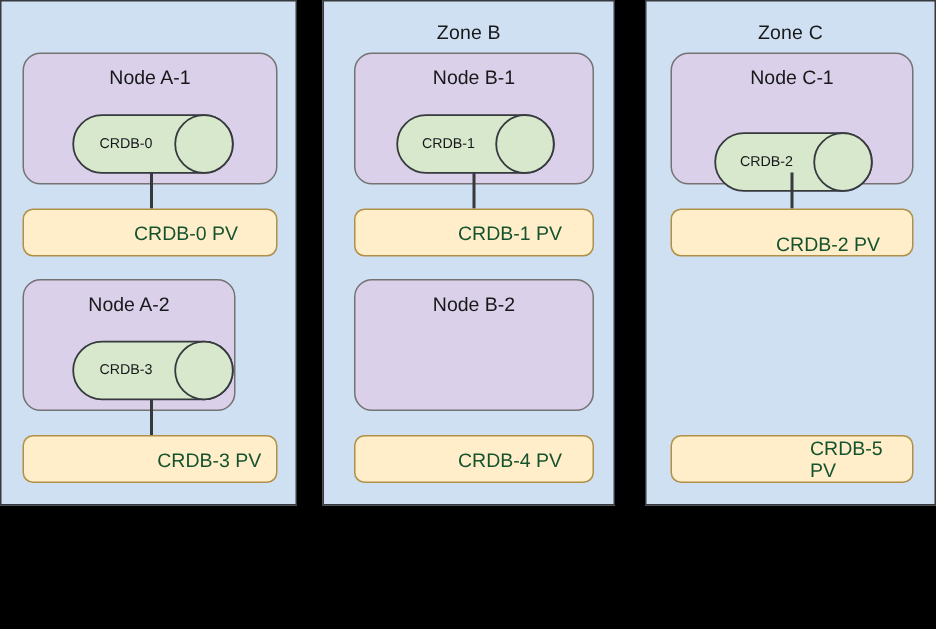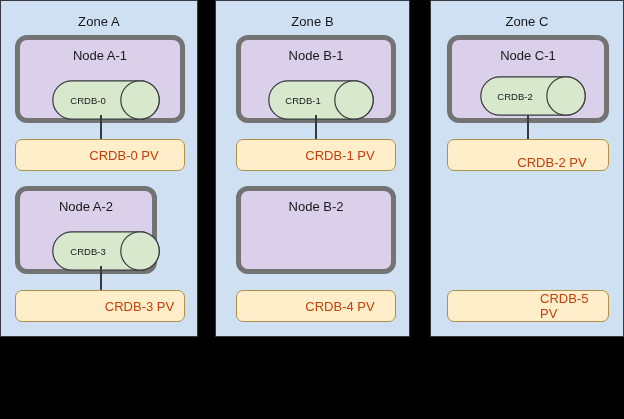--- a/index.html
+++ b/index.html
@@ -31,21 +31,21 @@
     text-align: center;
     font-size: 13px;
     color: #17181a;
     letter-spacing: 0.1px;
   }
 
   
   .node {
     position: absolute;
     background: #dbd0e9;
-    border: 5px solid #737373;
+    border: 1px solid #737373;
     border-radius: 12px;
     box-sizing: border-box;
   }
   .node-title {
     position: absolute;
     left: 0;
     right: 0;
     top: 8px;
     text-align: center;
     font-size: 13px;
@@ -78,39 +78,38 @@
     background: #ffeec9;
     border: 1px solid #b09046;
     border-radius: 7px;
     box-sizing: border-box;
     display: flex;
     align-items: center;
     justify-content: center;
   }
   .pv-label {
     font-size: 13px;
-    color: #c2410c;
+    color: #14532d;
     margin-left: 48px;
   }
 
   
   .connector {
     position: absolute;
     width: 2px;
     background: #36393d;
   }
 </style>
 </head>
 <body>
 
 <div id="canvas">
 
   <div class="zone" style="left:0px; top:0px; width:198px; height:337px;">
 
-    <div class="zone-title" style="top:13px;">Zone A</div>
 
     <div class="node" style="left:14px; top:34px; width:170px; height:88px;">
       <div class="node-title">Node A-1</div>
 
       <div class="pod" style="left:32px; top:40px; width:108px; height:40px;">
         <svg width="108" height="40" viewBox="0 0 108 40" aria-hidden="true">
           <path d="M 20 0.8 L 88 0.8 A 19.2 19.2 0 0 1 88 39.2 L 20 39.2 A 19.2 19.2 0 0 1 20 0.8 Z" fill="#d7e8cd" stroke="#36393d" stroke-width="1.2"></path>
           <ellipse cx="88" cy="20" rx="19.2" ry="19.2" fill="#d7e8cd" stroke="#36393d" stroke-width="1.2"></ellipse>
         </svg>
         <div class="pod-label" style="left:0px; width:72px;">CRDB-0</div>
@@ -173,21 +172,21 @@
     </div>
   </div>
 
   <div class="zone" style="left:430px; top:0px; width:194px; height:337px;">
 
     <div class="zone-title" style="top:13px;">Zone C</div>
 
     <div class="node" style="left:16px; top:34px; width:162px; height:88px;">
       <div class="node-title">Node C-1</div>
 
-      <div class="pod" style="left:28px; top:36px; width:106px; height:40px;">
+      <div class="pod" style="left:28px; top:52px; width:106px; height:40px;">
         <svg width="106" height="40" viewBox="0 0 106 40" aria-hidden="true">
           <path d="M 20 0.8 L 86 0.8 A 19.2 19.2 0 0 1 86 39.2 L 20 39.2 A 19.2 19.2 0 0 1 20 0.8 Z" fill="#d7e8cd" stroke="#36393d" stroke-width="1.2"></path>
           <ellipse cx="86" cy="20" rx="19.2" ry="19.2" fill="#d7e8cd" stroke="#36393d" stroke-width="1.2"></ellipse>
         </svg>
         <div class="pod-label" style="left:0px; width:70px;">CRDB-2</div>
       </div>
     </div>
 
     <div class="connector" style="left:96px; top:114px; height:24px;"></div>
 

